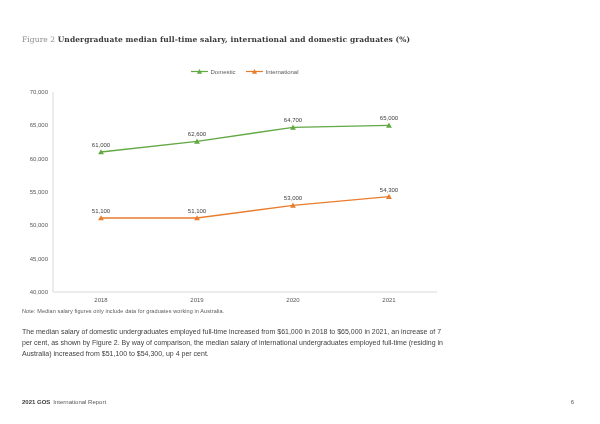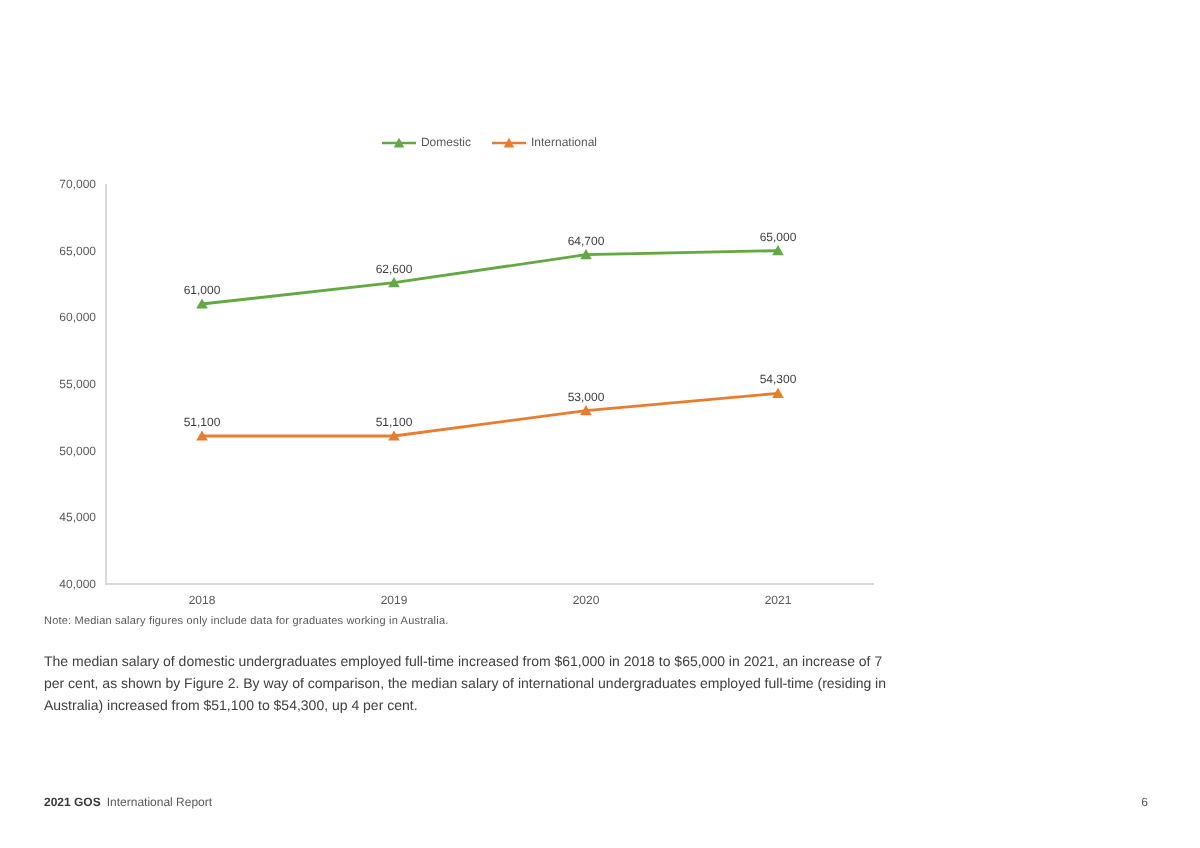--- a/index.html
+++ b/index.html
@@ -35,20 +35,23 @@
   }
   .footer .fbold{font-weight:700;color:#3a3a39;}
   .footer .freg{margin-left:3px;color:#595959;}
   .footer .page-num{color:#595959;}
 </style>
 </head>
 <body>
 
 <div class="page">
 
+  <div class="figure-caption">
+    <span class="prefix">Figure 2 </span><span class="main">Undergraduate median full-time salary, international and domestic graduates (%)</span>
+  </div>
 
   <div class="legend" id="legend">
       <div class="legend-item">
         <svg width="17" height="7">
           <line x1="0" y1="3.5" x2="17" y2="3.5" stroke="#62a843" stroke-width="1.2"></line>
           <path d="M8.5,0.9 L11.1,5.7 L5.9,5.7 Z" fill="#62a843"></path>
         </svg>
         <span>Domestic</span>
       </div>
       <div class="legend-item">

